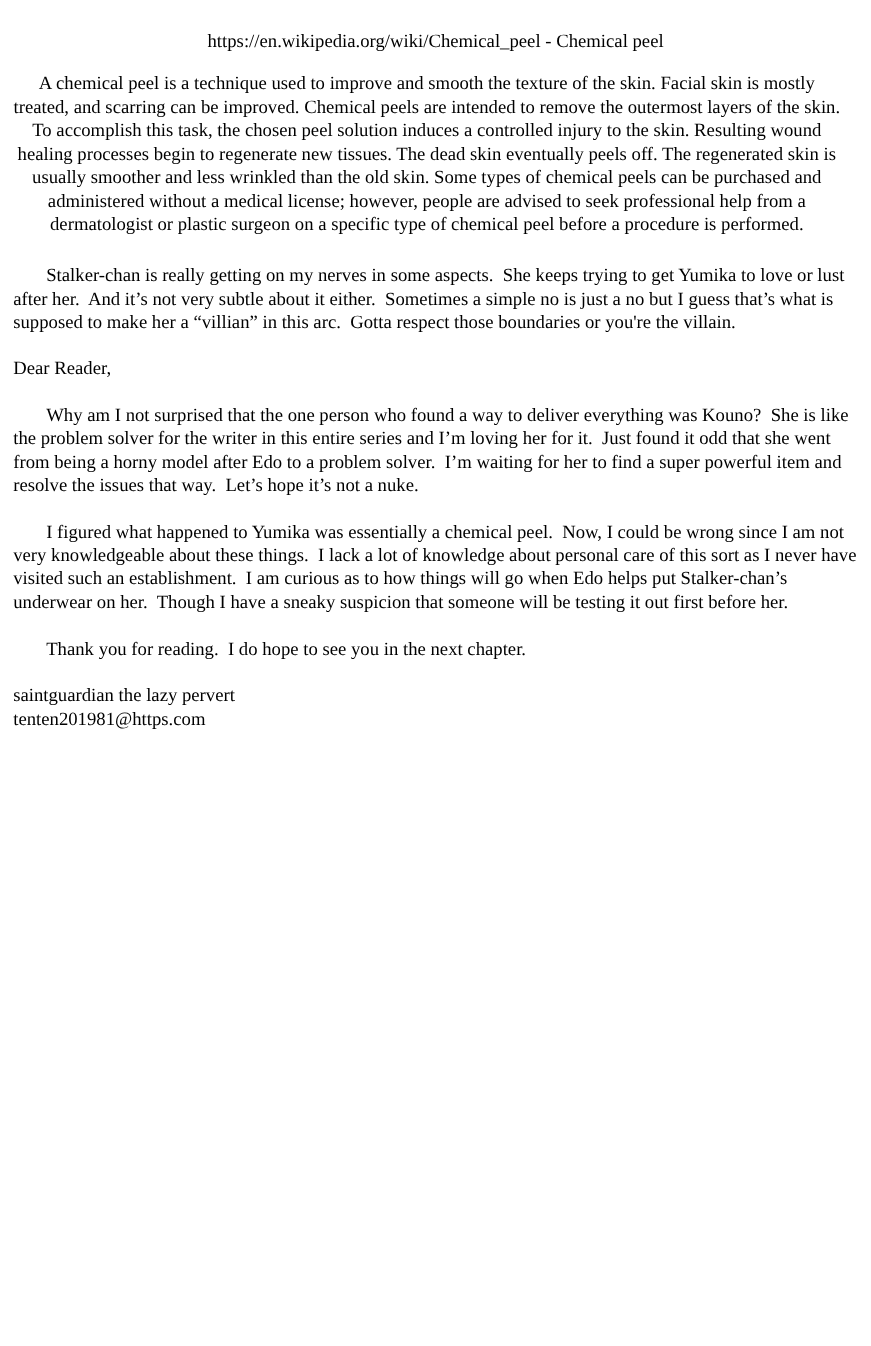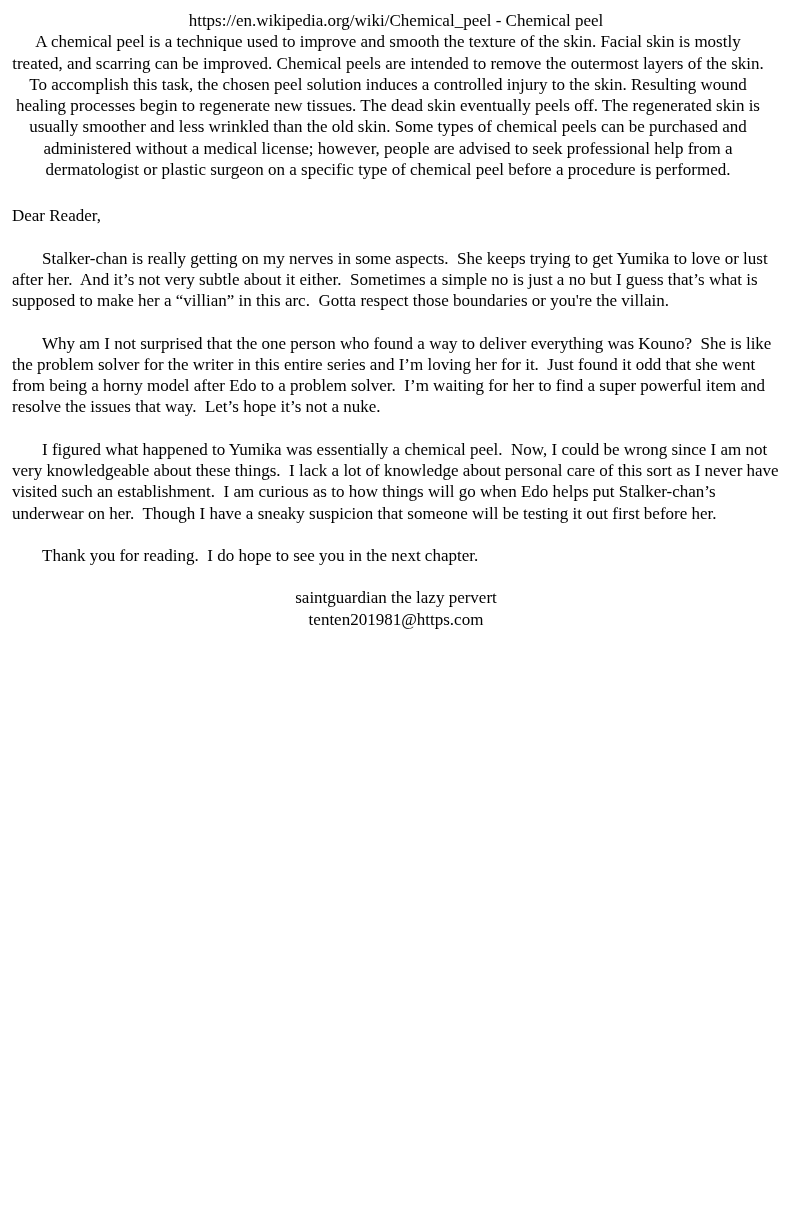--- a/index.html
+++ b/index.html
@@ -21,47 +21,46 @@
     overflow: hidden;
   }
   .para {
     margin: 0 0 21px 0;
     white-space: pre-wrap; 
   }
   .centered {
     text-align: center;
   }
   .source-line {
-    margin: 0;
+    margin: 17px;
     white-space: pre-wrap;
   }
   .intro {
     margin: 0 16px 25px 0;
   }
   .indent {
     text-indent: 30px;
   }
   .sig-line {
     margin: 0;
     white-space: pre-wrap;
-    text-align: center;
   }
 </style>
 </head>
 <body>
 
 <div class="page">
 
   <div class="source-line centered">https://en.wikipedia.org/wiki/Chemical_peel - Chemical peel</div>
 
   <div class="para centered intro">A chemical peel is a technique used to improve and smooth the texture of the skin. Facial skin is mostly treated, and scarring can be improved. Chemical peels are intended to remove the outermost layers of the skin. To accomplish this task, the chosen peel solution induces a controlled injury to the skin. Resulting wound healing processes begin to regenerate new tissues. The dead skin eventually peels off. The regenerated skin is usually smoother and less wrinkled than the old skin. Some types of chemical peels can be purchased and administered without a medical license; however, people are advised to seek professional help from a dermatologist or plastic surgeon on a specific type of chemical peel before a procedure is performed.</div>
 
+  <div class="para indent">Stalker-chan is really getting on my nerves in some aspects.  She keeps trying to get Yumika to love or lust after her.  And it’s not very subtle about it either.  Sometimes a simple no is just a no but I guess that’s what is supposed to make her a “villian” in this arc.  Gotta respect those boundaries or you're the villain.</div>
+
   <div class="para">Dear Reader,</div>
-
-  <div class="para indent">Stalker-chan is really getting on my nerves in some aspects.  She keeps trying to get Yumika to love or lust after her.  And it’s not very subtle about it either.  Sometimes a simple no is just a no but I guess that’s what is supposed to make her a “villian” in this arc.  Gotta respect those boundaries or you're the villain.</div>
 
   <div class="para indent">Why am I not surprised that the one person who found a way to deliver everything was Kouno?  She is like the problem solver for the writer in this entire series and I’m loving her for it.  Just found it odd that she went from being a horny model after Edo to a problem solver.  I’m waiting for her to find a super powerful item and resolve the issues that way.  Let’s hope it’s not a nuke.</div>
 
   <div class="para indent">I figured what happened to Yumika was essentially a chemical peel.  Now, I could be wrong since I am not very knowledgeable about these things.  I lack a lot of knowledge about personal care of this sort as I never have visited such an establishment.  I am curious as to how things will go when Edo helps put Stalker-chan’s underwear on her.  Though I have a sneaky suspicion that someone will be testing it out first before her.</div>
 
   <div class="para indent">Thank you for reading.  I do hope to see you in the next chapter.</div>
 
 
   <div>
     <div class="sig-line">saintguardian the lazy pervert</div>

